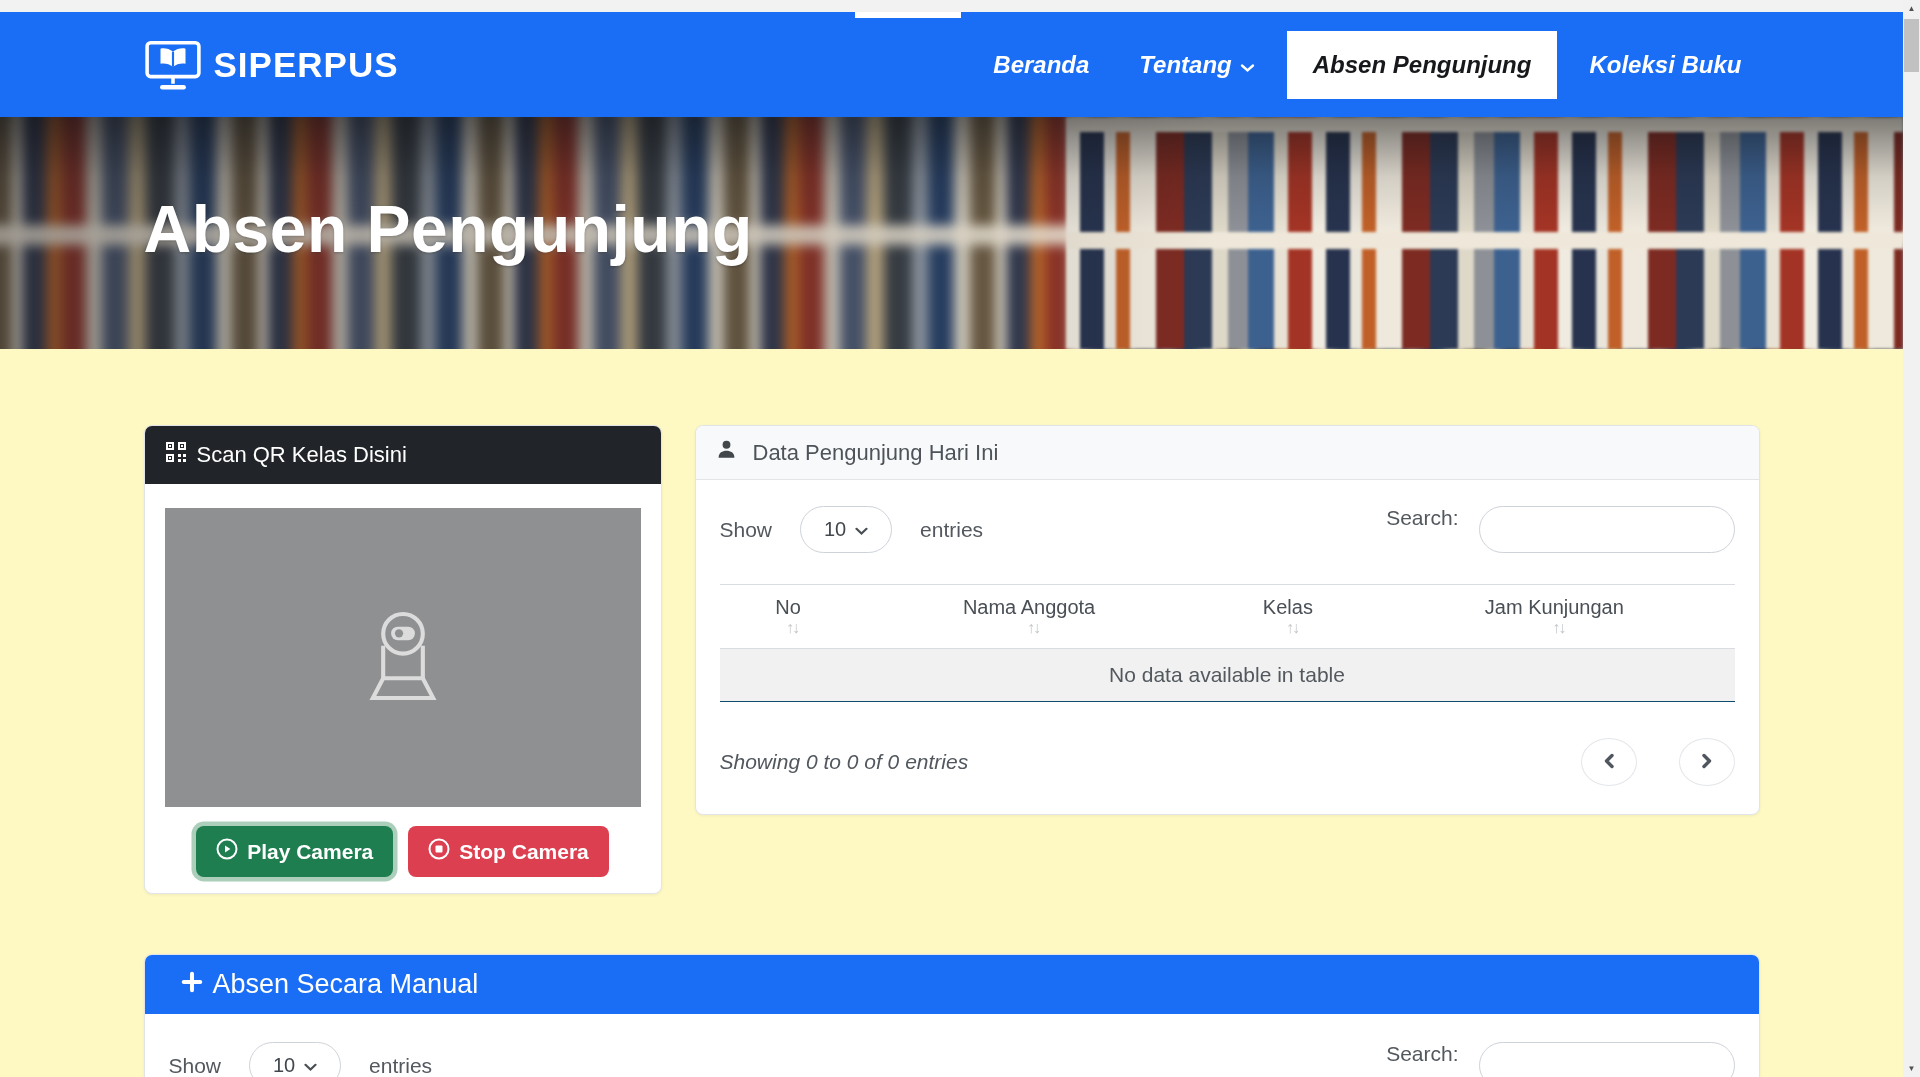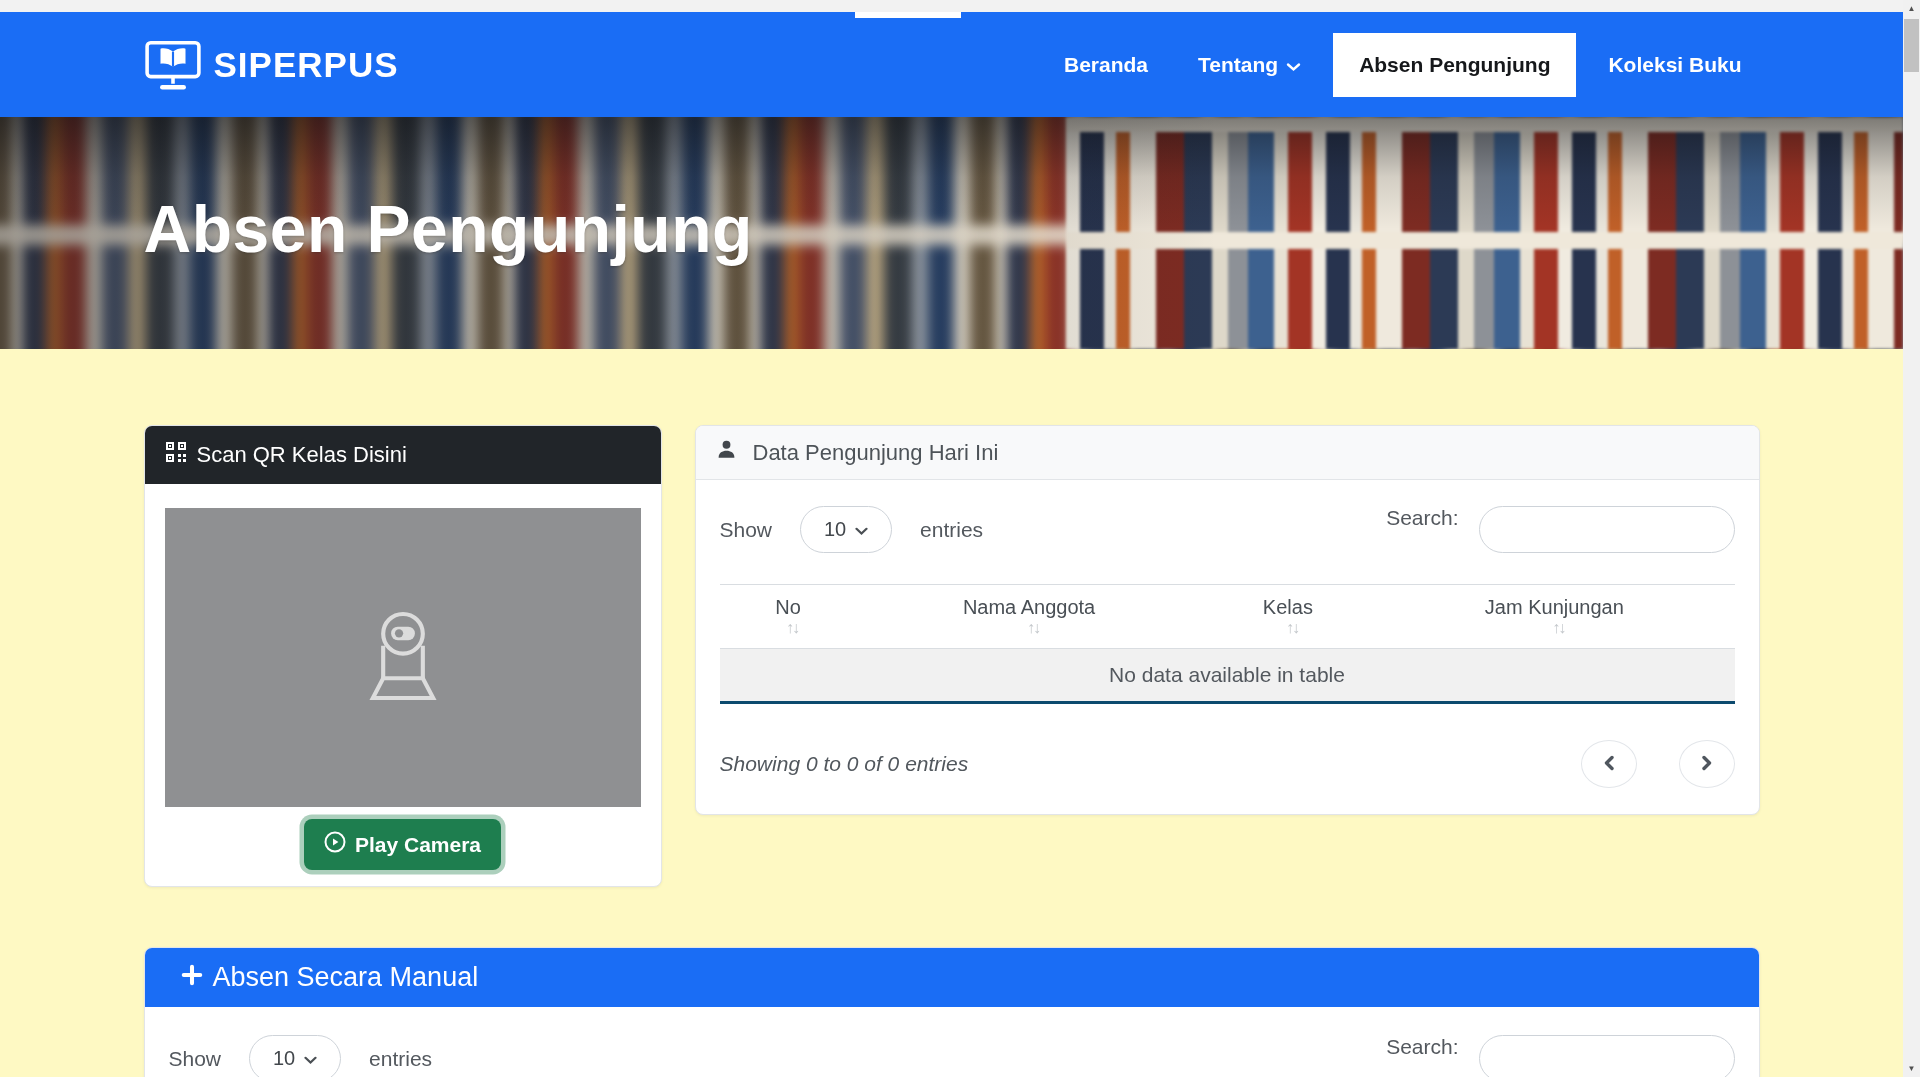--- a/index.html
+++ b/index.html
@@ -12,22 +12,22 @@
   .container { width:1616px; margin:0 auto; position:relative; }
 
   
   .navbar { height:105px; background:#1a6df5; position:relative; z-index:5; }
   .nav-inner { height:105px; display:flex; align-items:center; justify-content:space-between; }
   .brand { display:flex; align-items:center; gap:12px; color:#fff; text-decoration:none; cursor:pointer; }
   .brand svg { display:block; }
   .brand-text { font-size:35px; font-weight:800; letter-spacing:1px; }
   .nav-links { display:flex; align-items:center; gap:14px; }
   .nav-link {
-    color:#fff; text-decoration:none; font-size:21px; font-weight:600;
-    padding:20px 18px; display:flex; align-items:center; gap:8px; cursor:pointer; white-space:nowrap;
+    color:#fff; text-decoration:none; font-size:24px; font-weight:600;
+    padding:20px 18px; display:flex; align-items:center; gap:8px; cursor:pointer; white-space:nowrap;font-style:italic;
   }
   .nav-link.active { background:#fff; color:#16181b; padding:20px 26px; }
   .top-notch { position:absolute; left:855px; top:0; width:106px; height:6px; background:#ffffff; z-index:9; }
 
   
   .hero { position:relative; height:232px; overflow:hidden; background:#5a5248; }
   .hero-books {
     position:absolute; inset:-14px;
     background-color:#5a5248;
     background-image:
@@ -68,21 +68,21 @@
   
   .qr-card { width:518px; }
   .qr-head {
     background:#212529; color:#fff; border-radius:7px 7px 0 0;
     padding:15px 20px; font-size:22px; display:flex; align-items:center; gap:10px;
   }
   .qr-body { padding:24px 20px 16px; }
   .video-placeholder {
     width:476px; height:299px; background:#8f9092; display:flex; align-items:center; justify-content:center;
   }
-  .btn-row { display:flex; justify-content:center; gap:15px; margin-top:12px; }
+  .btn-row { display:flex; justify-content:center; gap:15px; margin-top:19px; }
   .btn { border:none; border-radius:8px; color:#fff; font-size:21px; font-weight:600;
     display:flex; align-items:center; gap:9px; padding:12px 20px; cursor:pointer;
     font-family:"Liberation Sans","DejaVu Sans",sans-serif; }
   .btn-play { background:#1e7e4f; box-shadow:0 0 0 4.5px #accfbc; }
   .btn-stop { background:#dc4050; }
 
   
   .data-card { width:1065px; min-height:390px; }
   .card-head {
     background:#f8f9fa; border-bottom:1px solid #e2e5e8; border-radius:7px 7px 0 0;
@@ -104,21 +104,21 @@
   }
   table.dt { width:100%; border-collapse:collapse; margin-top:31px; }
   table.dt th {
     text-align:left; font-weight:400; font-size:20px; color:#494f55;
     border-top:1px solid #d9dde1; border-bottom:1px solid #d9dde1; padding:11px 10px;
   }
   .th-flex { display:flex; align-items:center; justify-content:space-between;flex-direction:column; }
   .sort-icon { color:#c3c7cb; font-size:16px; letter-spacing:-2px; margin-left:8px; }
   table.dt td.empty {
     text-align:center; font-size:21px; color:#53585e; padding:14px 26px;
-    background:#f1f1f1; border-bottom:3px solid #0c4a6e;
+    background:#f1f1f1; border-bottom:1px solid #0c4a6e;
   }
   .dt-footer { display:flex; align-items:center; justify-content:space-between; margin-top:36px; }
   .dt-info { font-size:21px; color:#51575d;font-style:italic; }
   .pager { display:flex; gap:42px; }
   .pager-btn {
     width:56px; height:48px; border-radius:50%; border:1px solid #e3e6ea; background:#fff;
     display:flex; align-items:center; justify-content:center; cursor:pointer;
   }
 
   
@@ -207,20 +207,29 @@
           </div>
           <div class="btn-row">
             <button class="btn btn-play">
               <span>
                 <svg width="22" height="22" viewBox="0 0 22 22" fill="none">
                   <circle cx="11" cy="11" r="9.5" stroke="#fff" stroke-width="2"></circle>
                   <path d="M9 7.4l5.4 3.6L9 14.6V7.4z" fill="#fff"></path>
                 </svg>
               </span>
               <span>Play Camera</span>
+            </button>
+            <button class="btn btn-stop">
+              <span>
+                <svg width="22" height="22" viewBox="0 0 22 22" fill="none">
+                  <circle cx="11" cy="11" r="9.5" stroke="#fff" stroke-width="2"></circle>
+                  <rect x="7.5" y="7.5" width="7" height="7" rx="1" fill="#fff"></rect>
+                </svg>
+              </span>
+              <span>Stop Camera</span>
             </button>
           </div>
         </div>
       </div>
 
       <div class="card data-card">
         <div class="card-head">
           <span>
             <svg width="21" height="21" viewBox="0 0 24 24" fill="#42474c">
               <circle cx="12" cy="6.5" r="4.5"></circle>

